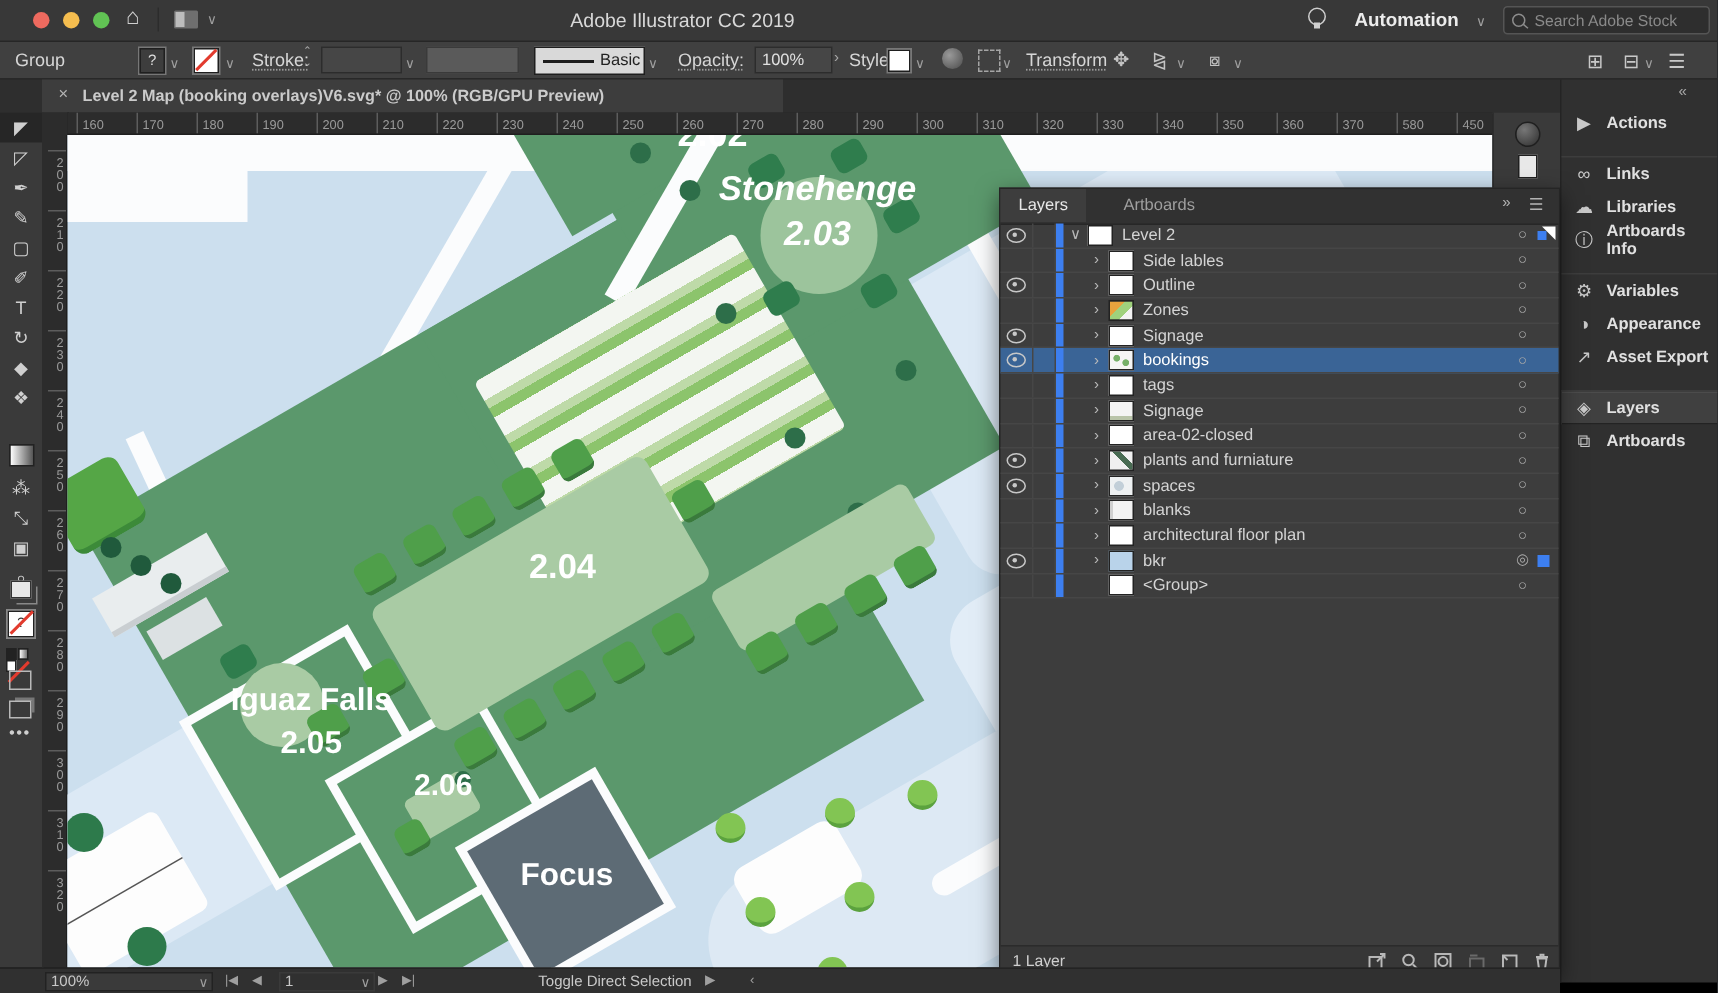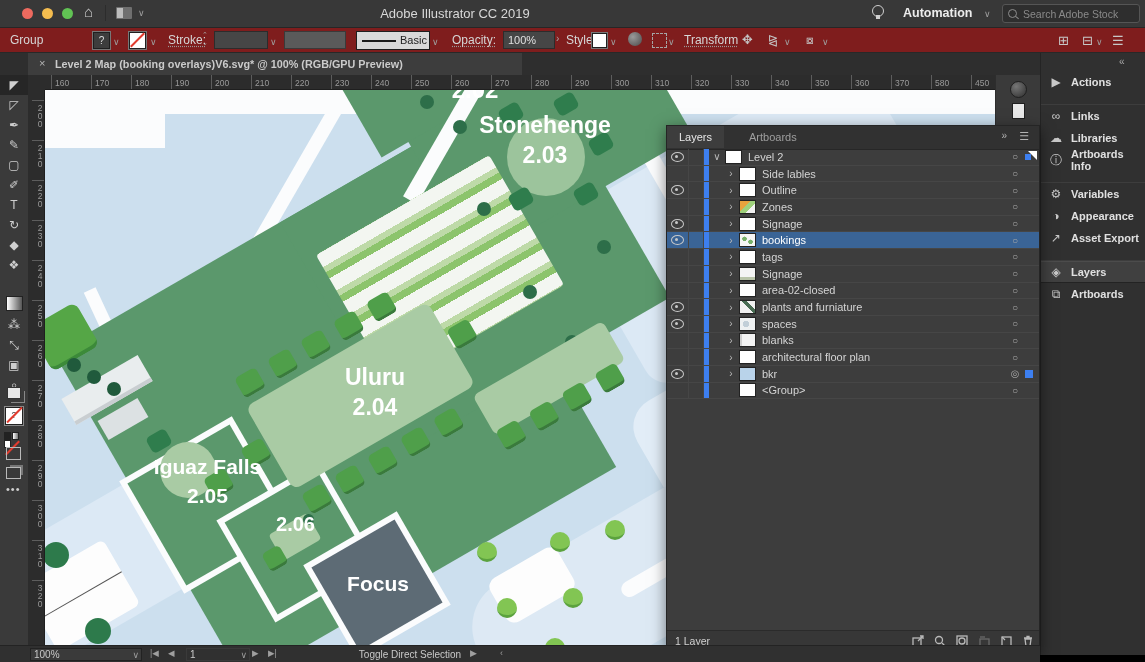--- a/index.html
+++ b/index.html
@@ -23,21 +23,21 @@
   #bulb-icon:after{content:"";position:absolute;left:2.5px;top:9px;width:4px;height:4px;background:#cfcfcf;}
   #automation-menu{left:903px;top:6px;color:#ececec;font-size:12.5px;font-weight:bold;}
   #automation-caret{left:984px;top:9px;}
   #stock-search{left:1002px;top:4px;width:136px;height:17px;background:#2e2e2e;border:1px solid #555;border-radius:3px;}
   #search-mag{left:5px;top:4px;width:7px;height:7px;border:1.4px solid #8d8d8d;border-radius:50%;}
   #search-mag:after{content:"";position:absolute;left:6px;top:7px;width:4px;height:1.4px;background:#8d8d8d;transform:rotate(40deg);}
   #stock-search input{position:absolute;left:18px;top:1px;width:112px;height:13px;background:transparent;border:0;outline:0;
       color:#bdbdbd;font-size:10.5px;font-family:inherit;}
   #stock-search input::placeholder{color:#8a8a8a;}
   
-  #optionsbar{left:0;top:28px;width:1145px;height:24px;background:#7f1d1d;border-bottom:1px solid #282828;color:#d6d6d6;font-size:12px;}
+  #optionsbar{left:0;top:28px;width:1145px;height:24px;background:#404040;border-bottom:1px solid #282828;color:#d6d6d6;font-size:12px;}
   .ob{position:absolute;top:5px;}
   .oblink{text-decoration:underline dotted #9a9a9a;text-underline-offset:2px;}
   .swbox{width:15px;height:15px;background:#fff;border:1px solid #1f1f1f;box-shadow:0 0 0 1px #777;}
   .redslash:after{content:"";position:absolute;left:-2px;top:6px;width:19px;height:2px;background:#e23b2e;transform:rotate(-45deg);}
   #fill-swatch{left:93px;top:4px;background:#3d3d3d;color:#ddd;font-size:10px;text-align:center;line-height:15px;}
   #fill-caret{left:113px;top:9px;}
   #stroke-swatch{left:129px;top:4px;}
   #stroke-caret{left:150px;top:9px;}
   #stroke-stepper{left:202px;top:3px;color:#a8a8a8;font-size:7px;line-height:8px;text-align:center;}
   #stroke-weight{left:214px;top:3px;width:52px;height:16px;background:#464646;border:1px solid #2c2c2c;}
@@ -411,26 +411,25 @@
       <div class="stool" style="left:518px;top:498px;"></div>
     <div class="stool" style="left:560px;top:430px;"></div>
       <div class="stool" style="left:500px;top:548px;"></div>
     <div class="abs rot" style="left:-12px;top:468px;width:95px;height:75px;background:#fdfdfd;border-radius:6px;">
       <div class="abs" style="left:0;top:37px;width:95px;height:1px;background:#555;"></div>
     </div>
     <div class="abs" style="left:-2px;top:452px;width:26px;height:26px;border-radius:50%;background:#2d7a4b;"></div>
     <div class="abs" style="left:40px;top:528px;width:26px;height:26px;border-radius:50%;background:#2d7a4b;"></div>
 
     <div class="room-label" style="left:385px;top:-14px;width:90px;font-size:24px;">2.02</div>
-    <div class="room-label" style="left:385px;top:20px;width:230px;font-size:23px;line-height:30px;">
+    <div class="room-label" style="left:385px;top:20px;width:230px;font-size:23px;line-height:30px;font-style:italic;">
       <div>Stonehenge</div>
       <div>2.03</div>
     </div>
     <div class="room-label" style="left:265px;top:272px;width:130px;font-size:23px;line-height:30px;">
-      <div>Uluru</div>
       <div>2.04</div>
     </div>
     <div class="room-label" style="left:105px;top:362px;width:115px;font-size:21px;line-height:29px;">
       <div>Iguaz Falls</div>
       <div>2.05</div>
     </div>
     <div class="room-label" style="left:193px;top:420px;width:115px;font-size:20px;line-height:29px;">
       <div>2.06</div>
     </div>
     <div class="room-label" style="left:283px;top:482px;width:100px;font-size:21px;">Focus</div>

